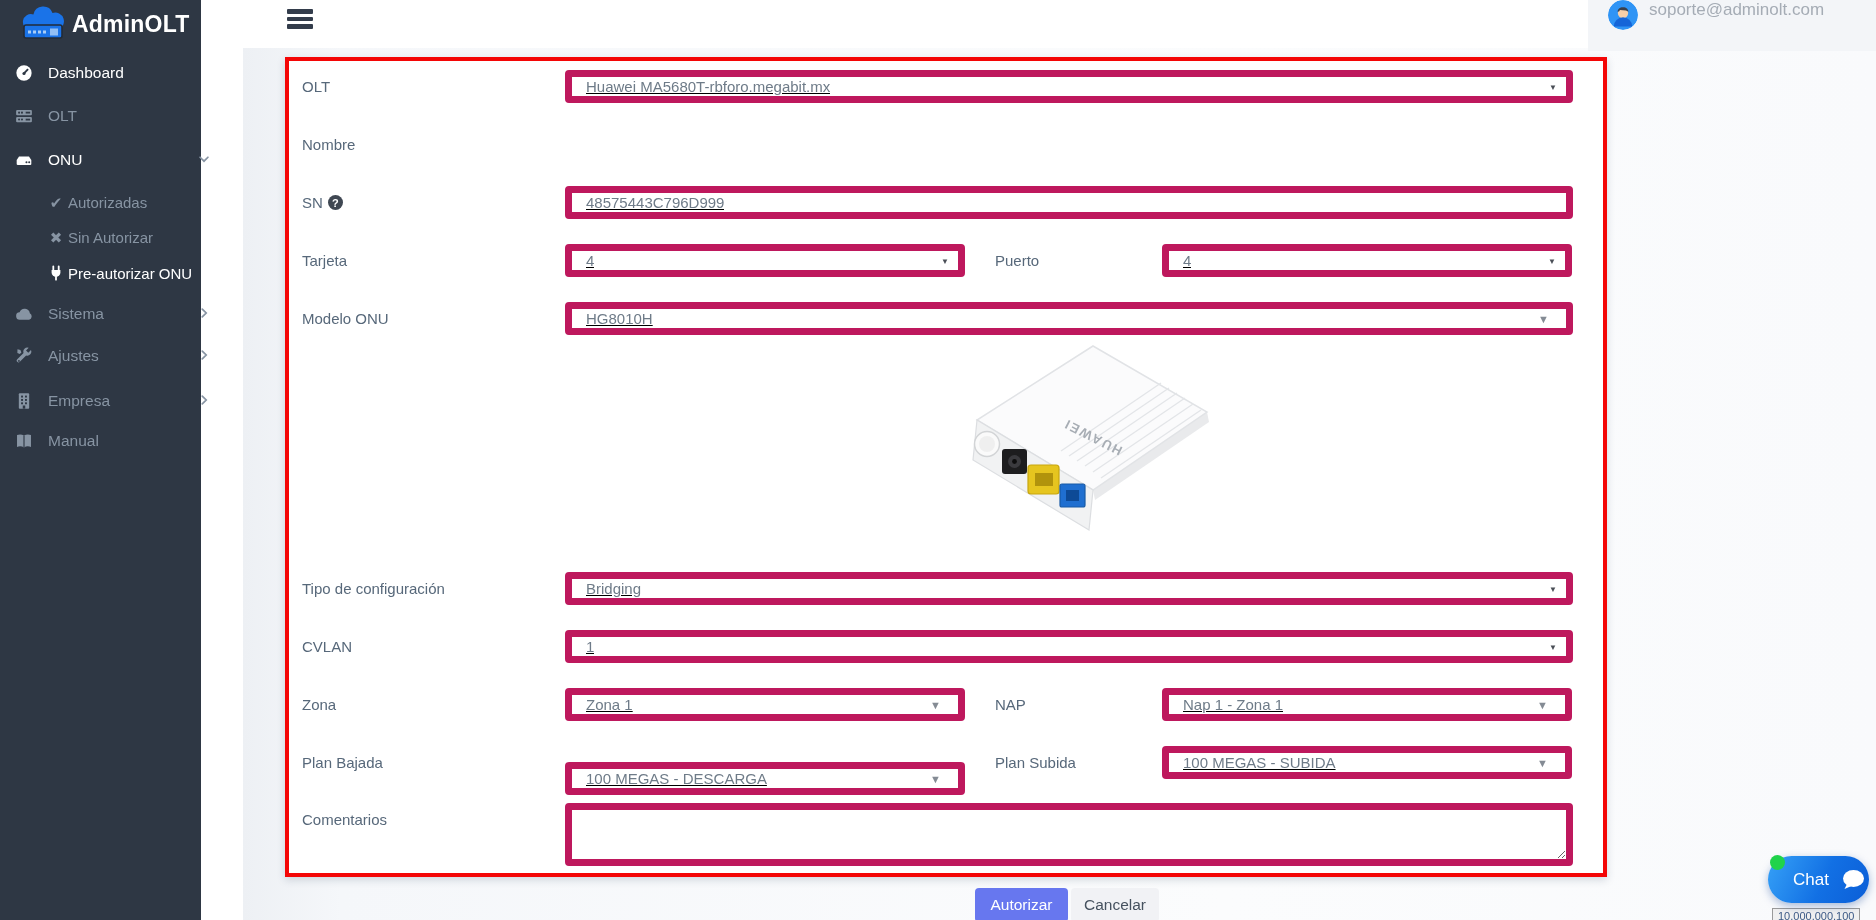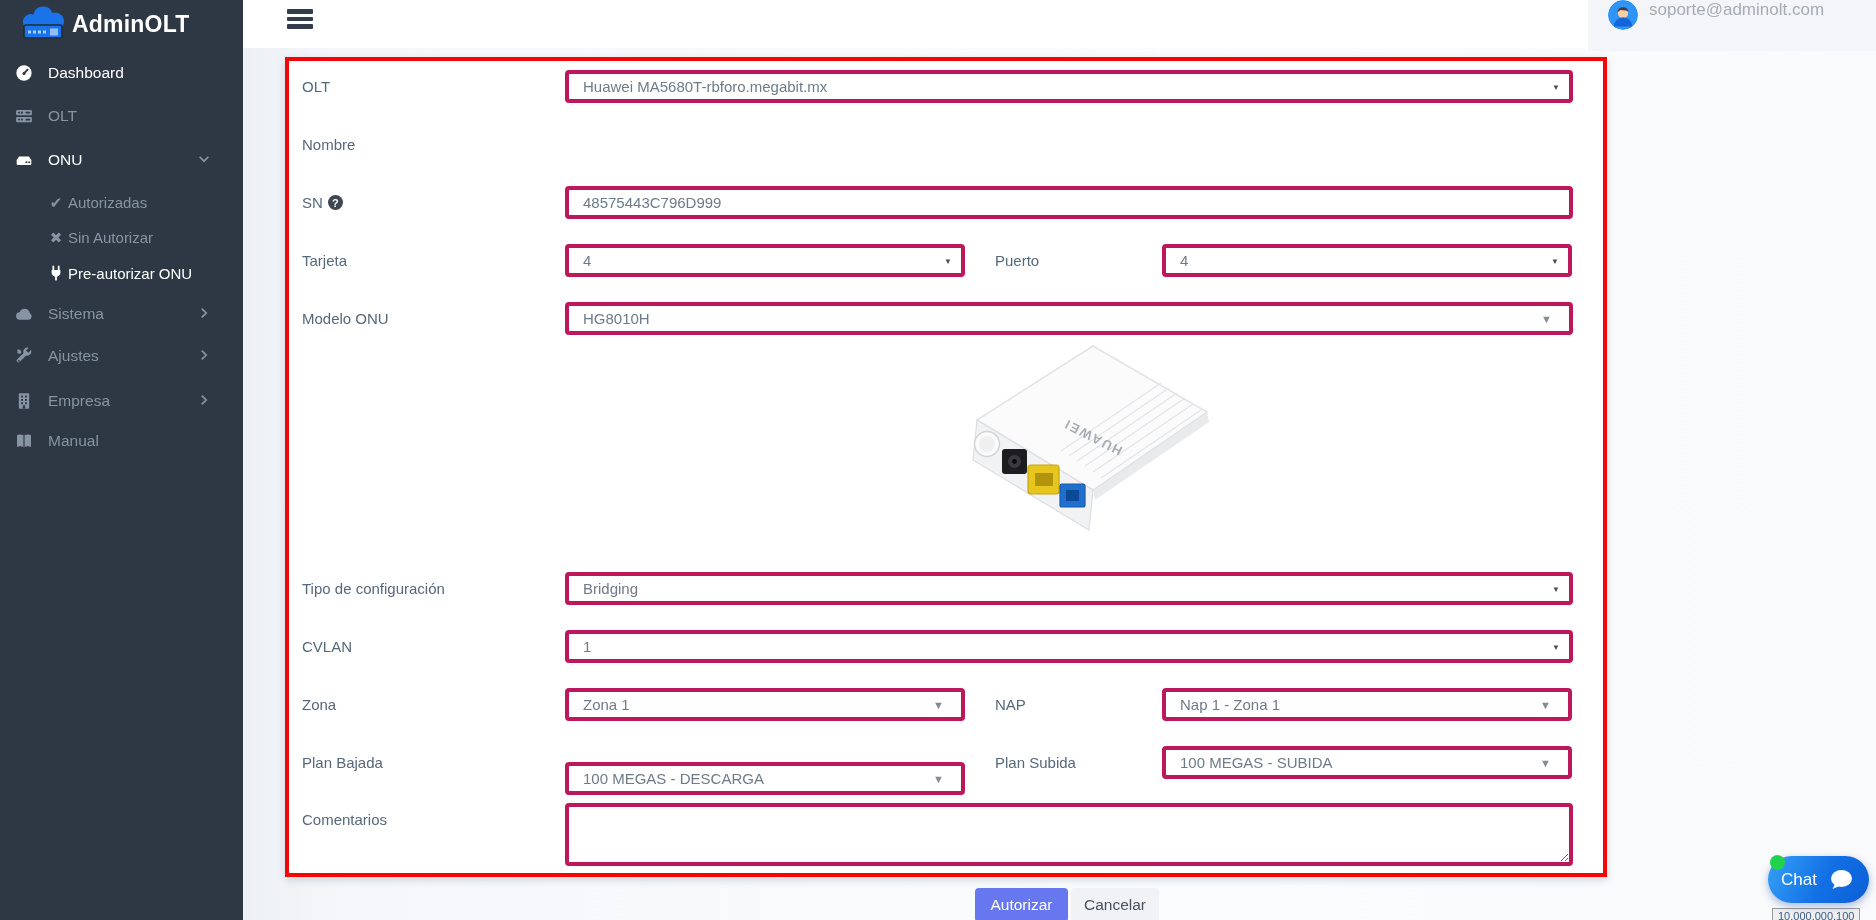--- a/index.html
+++ b/index.html
@@ -1,20 +1,20 @@
 <!DOCTYPE html>
 <html><head>
 <meta charset="utf-8">
 <style>
   html,body{margin:0;padding:0;background:#fff;}
   #app{position:relative;width:1876px;height:920px;overflow:hidden;
        font-family:"Liberation Sans",sans-serif;-webkit-font-smoothing:antialiased;}
 
   
-  .sidebar{position:absolute;left:0;top:0;width:243px;height:920px;background:#2e3744;z-index:5;}
+  .sidebar{position:absolute;left:0;top:0;width:201px;height:920px;background:#2e3744;z-index:5;}
   .brand{position:absolute;left:0;top:0;width:243px;height:48px;display:flex;align-items:center;cursor:pointer;}
   .brand svg{margin-left:20px;}
   .brand-name{color:#fff;font-size:23px;font-weight:800;margin-left:6px;letter-spacing:.2px;}
   .sb-item{position:absolute;left:0;width:243px;height:32px;display:flex;align-items:center;
            color:#8794a3;font-size:15.5px;cursor:pointer;}
   .sb-item.active{color:#fff;}
   .sb-item .ic{width:18px;height:18px;margin-left:15px;display:flex;align-items:center;justify-content:center;flex:none;}
   .sb-item .lbl{margin-left:15px;white-space:nowrap;}
   .sb-item.sub{font-size:15px;}
   .sb-item.sub .ic{margin-left:48px;width:16px;height:16px;}
@@ -34,42 +34,42 @@
   .content{position:absolute;left:243px;top:0;width:1633px;height:920px;
            background:linear-gradient(90deg,#edf0f4 0%,#f5f7fa 6%,#fbfcfd 60%,#f9fafc 100%);z-index:1;}
   .card{position:absolute;left:285px;top:57px;width:1322px;height:820px;background:#fff;
         border:4px solid #f40606;box-sizing:border-box;z-index:2;
         box-shadow:0 3px 8px rgba(40,60,90,.18);}
 
   .flabel{position:absolute;color:#57687a;font-size:15px;z-index:3;white-space:nowrap;display:flex;align-items:center;gap:5px;}
   .help{width:15px;height:15px;border-radius:50%;background:#3f4752;color:#fff;font-size:11px;font-weight:bold;
         display:inline-flex;align-items:center;justify-content:center;cursor:pointer;}
 
-  .ctrl{position:absolute;height:33px;background:#fff;border:4px solid #be185d;border-radius:4px;
-        box-sizing:border-box;display:flex;align-items:center;cursor:pointer;z-index:3;}
+  .ctrl{position:absolute;height:33px;background:#fff;border:7px solid #be185d;border-radius:4px;
+        box-sizing:border-box;display:flex;align-items:center;cursor:pointer;z-index:3;text-decoration:underline;}
   .ctrl .sval{margin-left:14px;font-size:15px;color:#6e7b88;white-space:nowrap;overflow:hidden;}
   .arr-nat{position:absolute;right:9px;top:50%;transform:translateY(-50%);font-size:8px;color:#4a4f57;}
   .arr-s2{position:absolute;right:17px;top:50%;transform:translateY(-50%);font-size:11px;color:#848b94;}
   .full{left:565px;width:1008px;}
   .half-l{left:565px;width:400px;}
   .half-r{left:1162px;width:410px;}
   textarea.ctrl{height:63px;resize:both;color:#6e7b88;font-size:15px;padding:6px 12px;cursor:text;}
 
   .btn{position:absolute;height:34px;border:none;border-radius:4px;font-size:15.5px;cursor:pointer;z-index:3;
        font-family:"Liberation Sans",sans-serif;}
   .btn-primary{left:975px;top:888px;width:93px;background:#6777ef;color:#fff;}
   .btn-light{left:1071px;top:888px;width:88px;background:#f1f2f5;color:#46525f;}
 
   .device-wrap{position:absolute;left:915px;top:340px;z-index:3;}
 
   
   .chat{position:absolute;left:1768px;top:856px;width:101px;height:47px;border-radius:25px;
         background:linear-gradient(115deg,#36a1f7 0%,#1270e4 55%,#0b5ed7 100%);
         display:flex;align-items:center;z-index:9;cursor:pointer;box-shadow:0 3px 8px rgba(10,60,150,.35);}
-  .chat .chat-lbl{color:#fff;font-size:17px;margin-left:13px;}
+  .chat .chat-lbl{color:#fff;font-size:17px;margin-left:25px;}
   .chat svg{margin-left:9px;}
   .online-dot{position:absolute;left:1770px;top:855px;width:15px;height:15px;border-radius:50%;
               background:#20d34b;z-index:10;}
   .statusbar{position:absolute;left:1772px;top:908px;height:18px;background:#f0f0f0;border:1px solid #9a9a9a;
              font-size:11px;color:#3c5a86;padding:1px 5px;white-space:nowrap;z-index:8;box-sizing:border-box;}
 </style>
 </head>
 <body>
 
 <div id="app">

